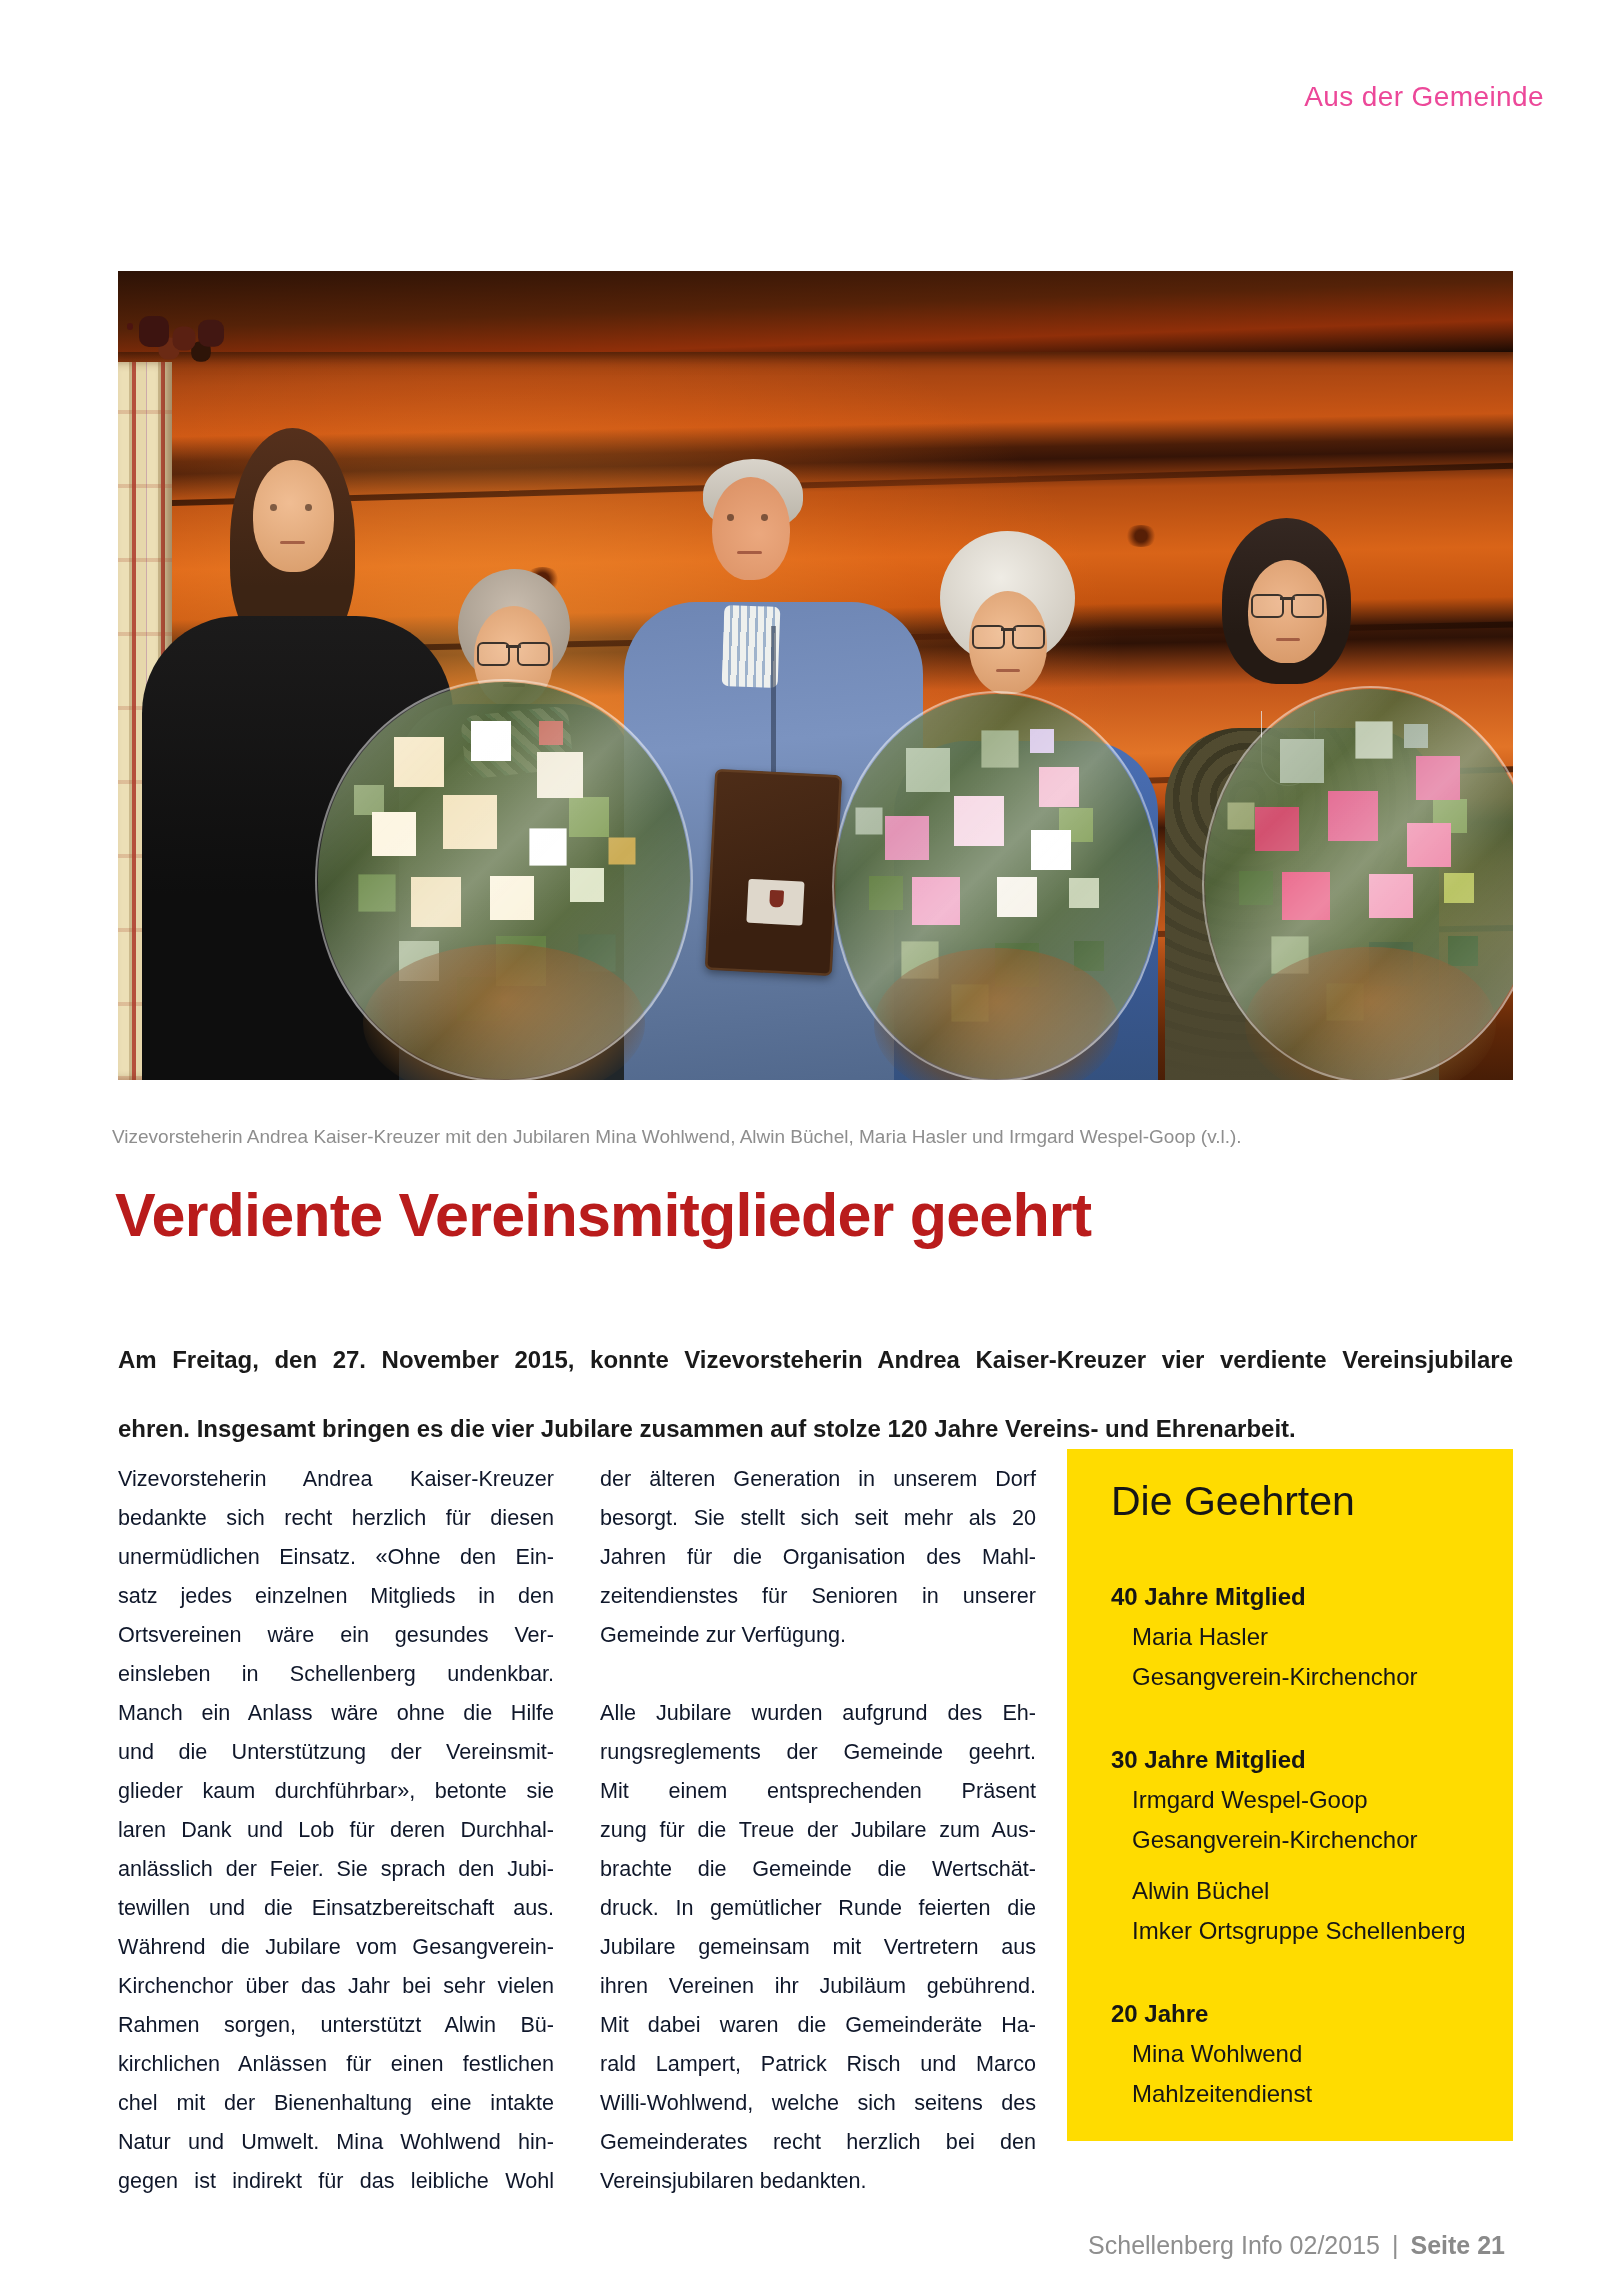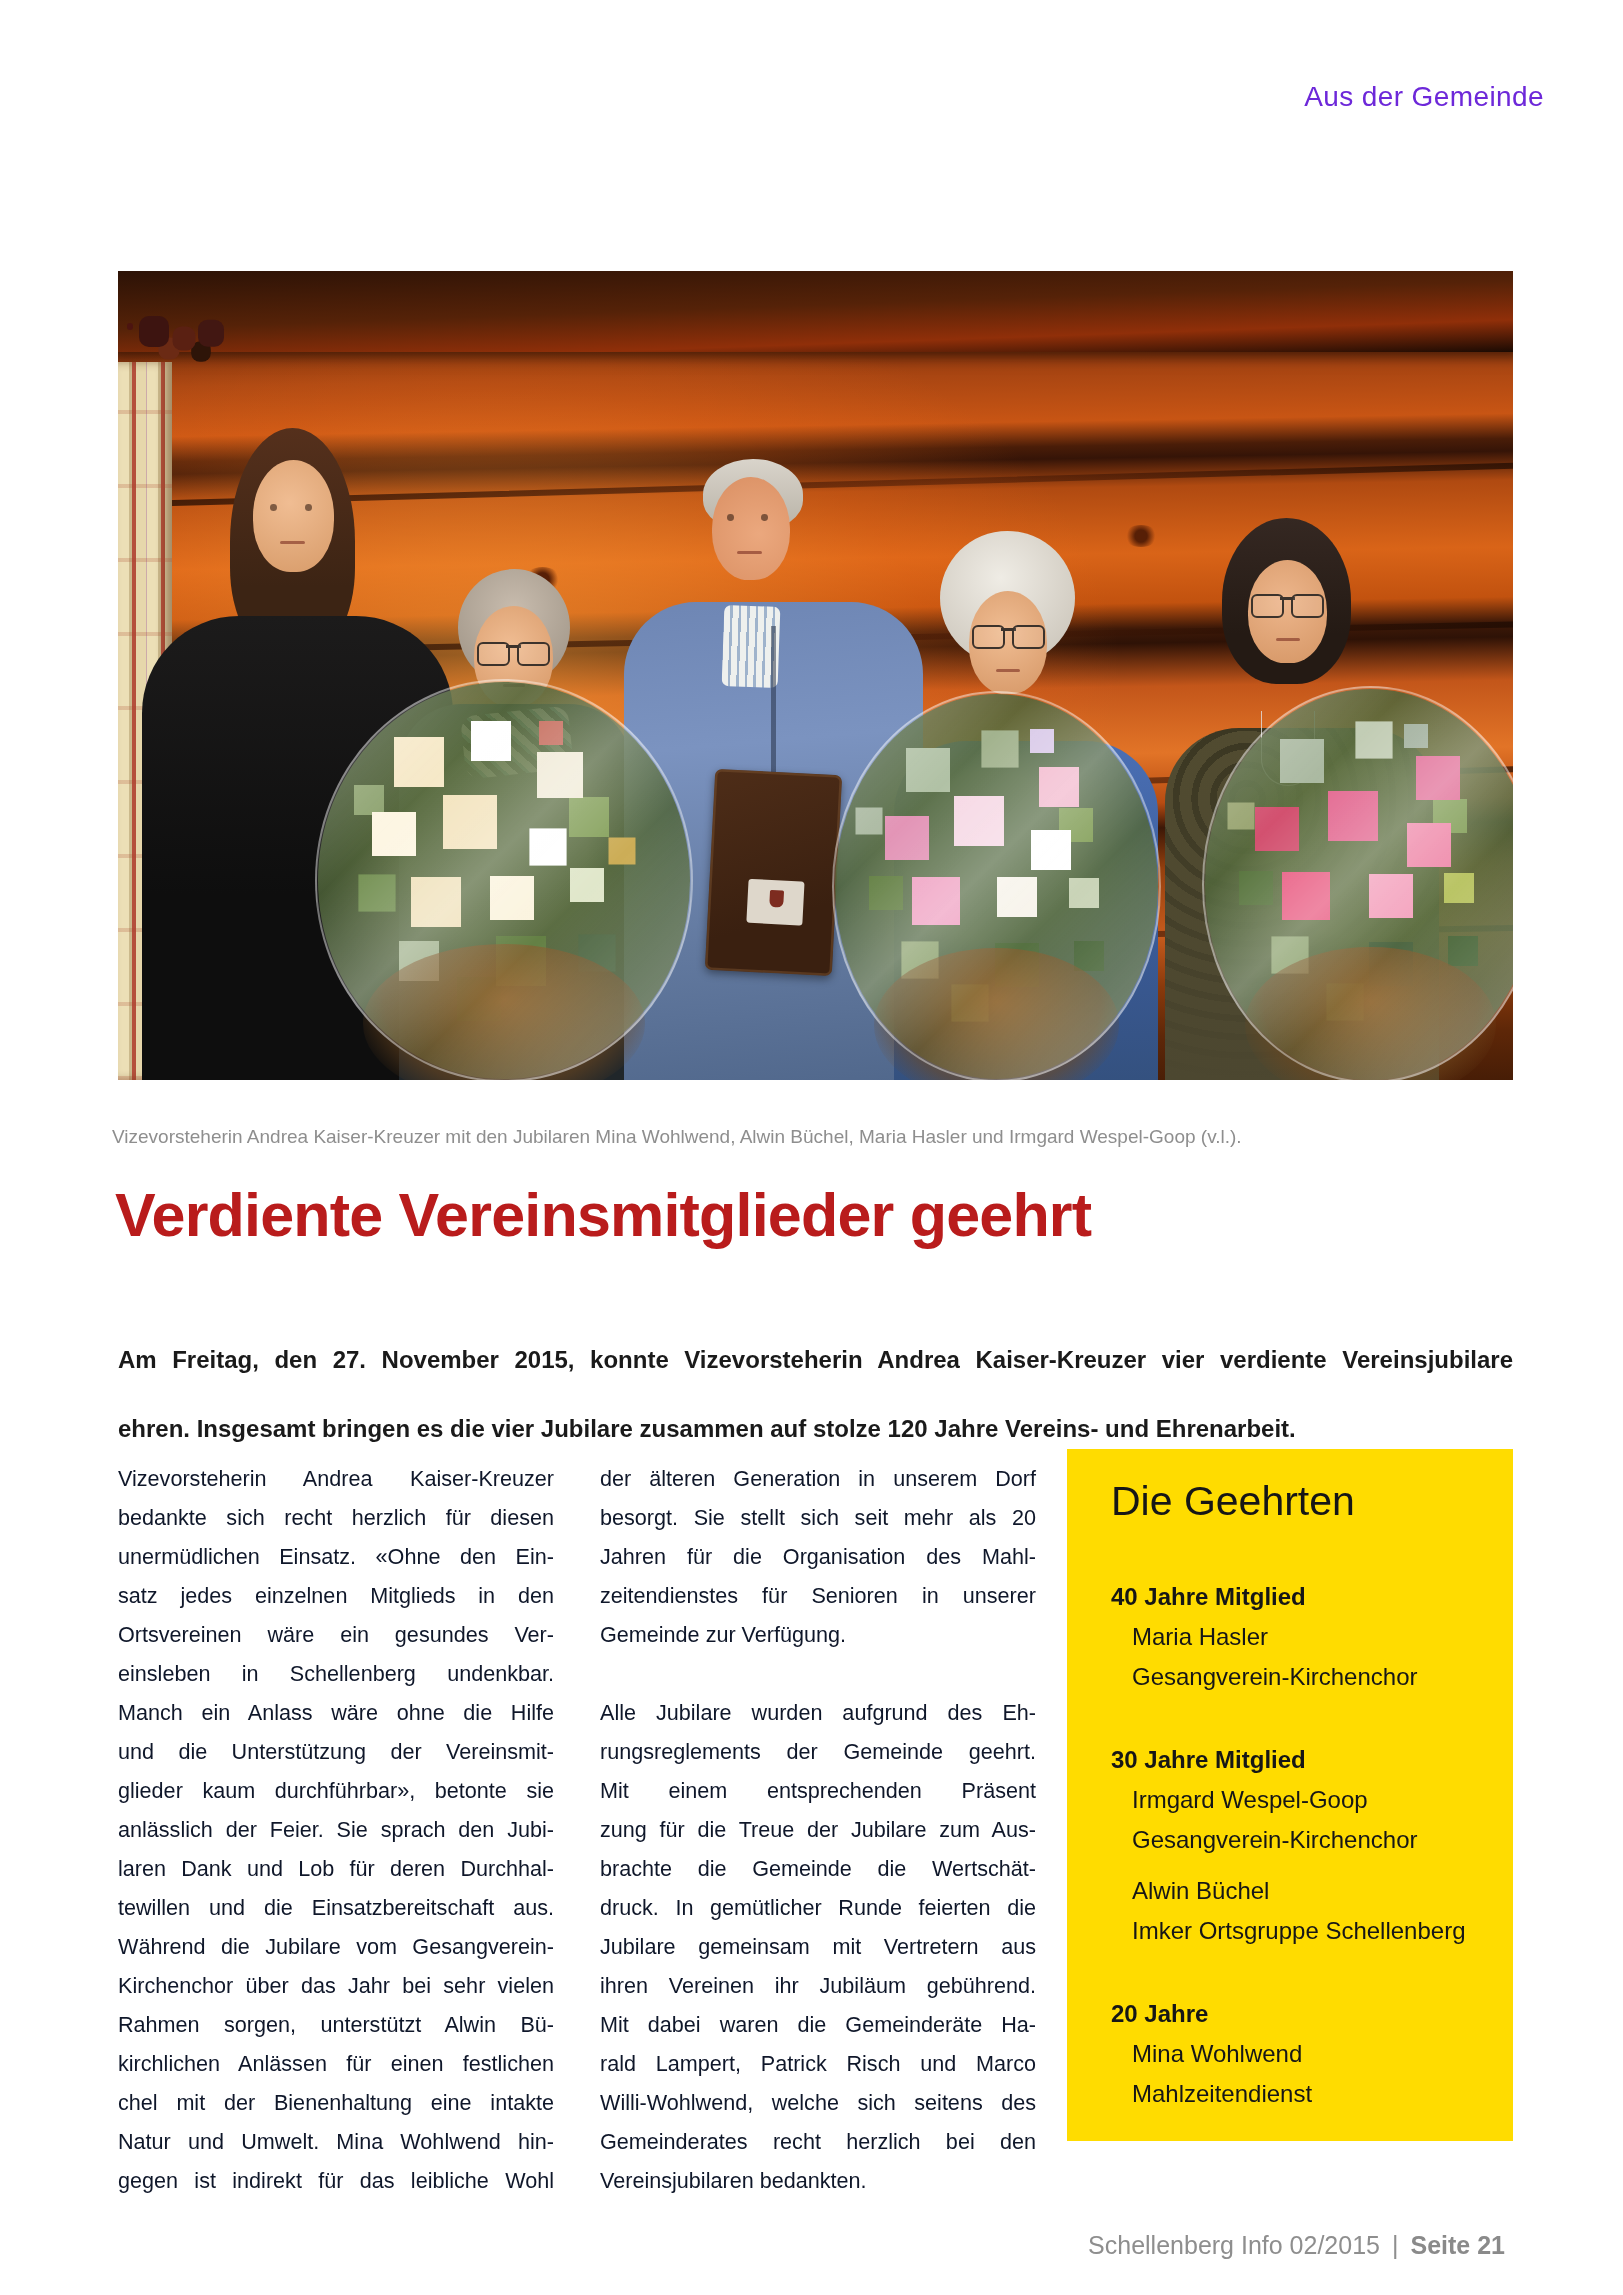--- a/index.html
+++ b/index.html
@@ -1,19 +1,19 @@
 <!DOCTYPE html>
 <html style="font-size:13.5px"><head>
 <meta charset="utf-8">
 <style>
   html,body{margin:0;padding:0;background:#ffffff;}
   .page{position:relative;width:1623px;height:2295px;background:#ffffff;overflow:hidden;
         font-family:"Liberation Sans", sans-serif;color:#1c1c1c;}
 
-  .section-label{position:absolute;top:81px;right:79px;font-size:28px;color:#6d28d9;letter-spacing:0.4px;}
+  .section-label{position:absolute;top:81px;right:79px;font-size:28px;color:#ec4899;letter-spacing:0.4px;}
 
   
   .photo{position:absolute;left:118px;top:271px;width:1395px;height:809px;overflow:hidden;
     background:
       radial-gradient(ellipse 803px 524px at 27% 50%, rgba(255,165,60,.55), rgba(255,120,30,.18) 55%, rgba(0,0,0,0) 78%),
       linear-gradient(179deg,
         #241007 0%, #3a1708 3.5%, #1d0c04 6.2%, #7a2f0c 9%, #a84512 14%, #c85514 20%,
         #4a1d08 23%, #351407 24.5%, #b04a11 28%, #d96418 36%, #c2520f 42%, #401a08 45%,
         #2e1206 46.8%, #c3561a 52%, #e27427 60%, #b84c12 66%, #3c1807 69%, #96400e 74%,
         #c65b1d 82%, #8a3a0c 88%, #5e2708 94%, #471d06 100%);}
@@ -243,22 +243,22 @@
   <div class="col col-1">
       <div class="jline">Vizevorsteherin Andrea Kaiser-Kreuzer</div>
       <div class="jline">bedankte sich recht herzlich für diesen</div>
       <div class="jline">unermüdlichen Einsatz. «Ohne den Ein-</div>
       <div class="jline">satz jedes einzelnen Mitglieds in den</div>
       <div class="jline">Ortsvereinen wäre ein gesundes Ver-</div>
       <div class="jline">einsleben in Schellenberg undenkbar.</div>
       <div class="jline">Manch ein Anlass wäre ohne die Hilfe</div>
       <div class="jline">und die Unterstützung der Vereinsmit-</div>
       <div class="jline">glieder kaum durchführbar», betonte sie</div>
+      <div class="jline">laren Dank und Lob für deren Durchhal-</div>
       <div class="jline">anlässlich der Feier. Sie sprach den Jubi-</div>
-      <div class="jline">laren Dank und Lob für deren Durchhal-</div>
       <div class="jline">tewillen und die Einsatzbereitschaft aus.</div>
       <div class="jline">Während die Jubilare vom Gesangverein-</div>
       <div class="jline">Kirchenchor über das Jahr bei sehr vielen</div>
       <div class="jline">Rahmen sorgen, unterstützt Alwin Bü-</div>
       <div class="jline">kirchlichen Anlässen für einen festlichen</div>
       <div class="jline">chel mit der Bienenhaltung eine intakte</div>
       <div class="jline">Natur und Umwelt. Mina Wohlwend hin-</div>
       <div class="jline">gegen ist indirekt für das leibliche Wohl</div>
     </div>
   <div class="col col-2">

